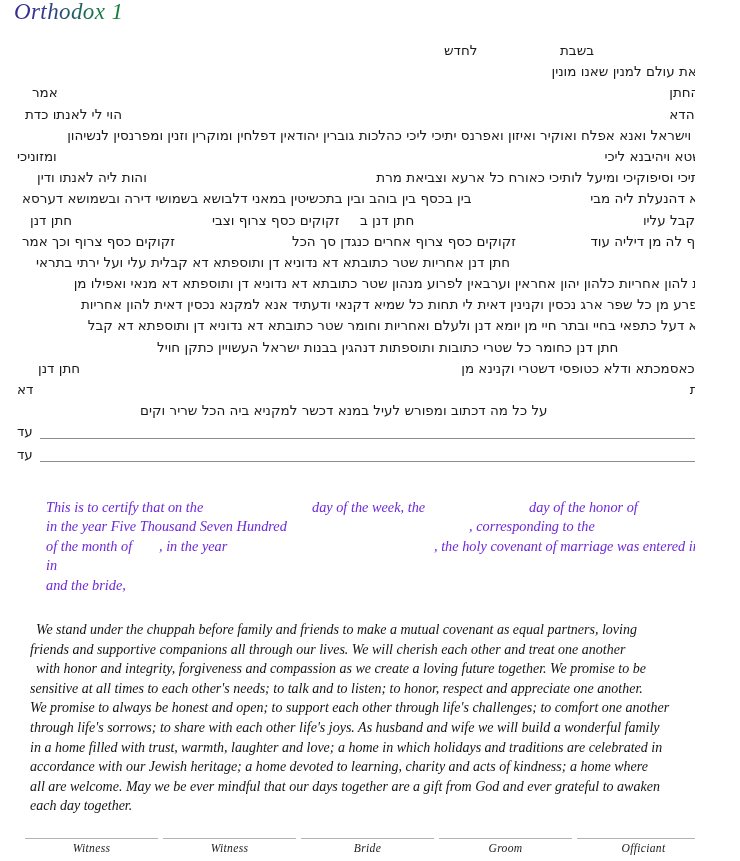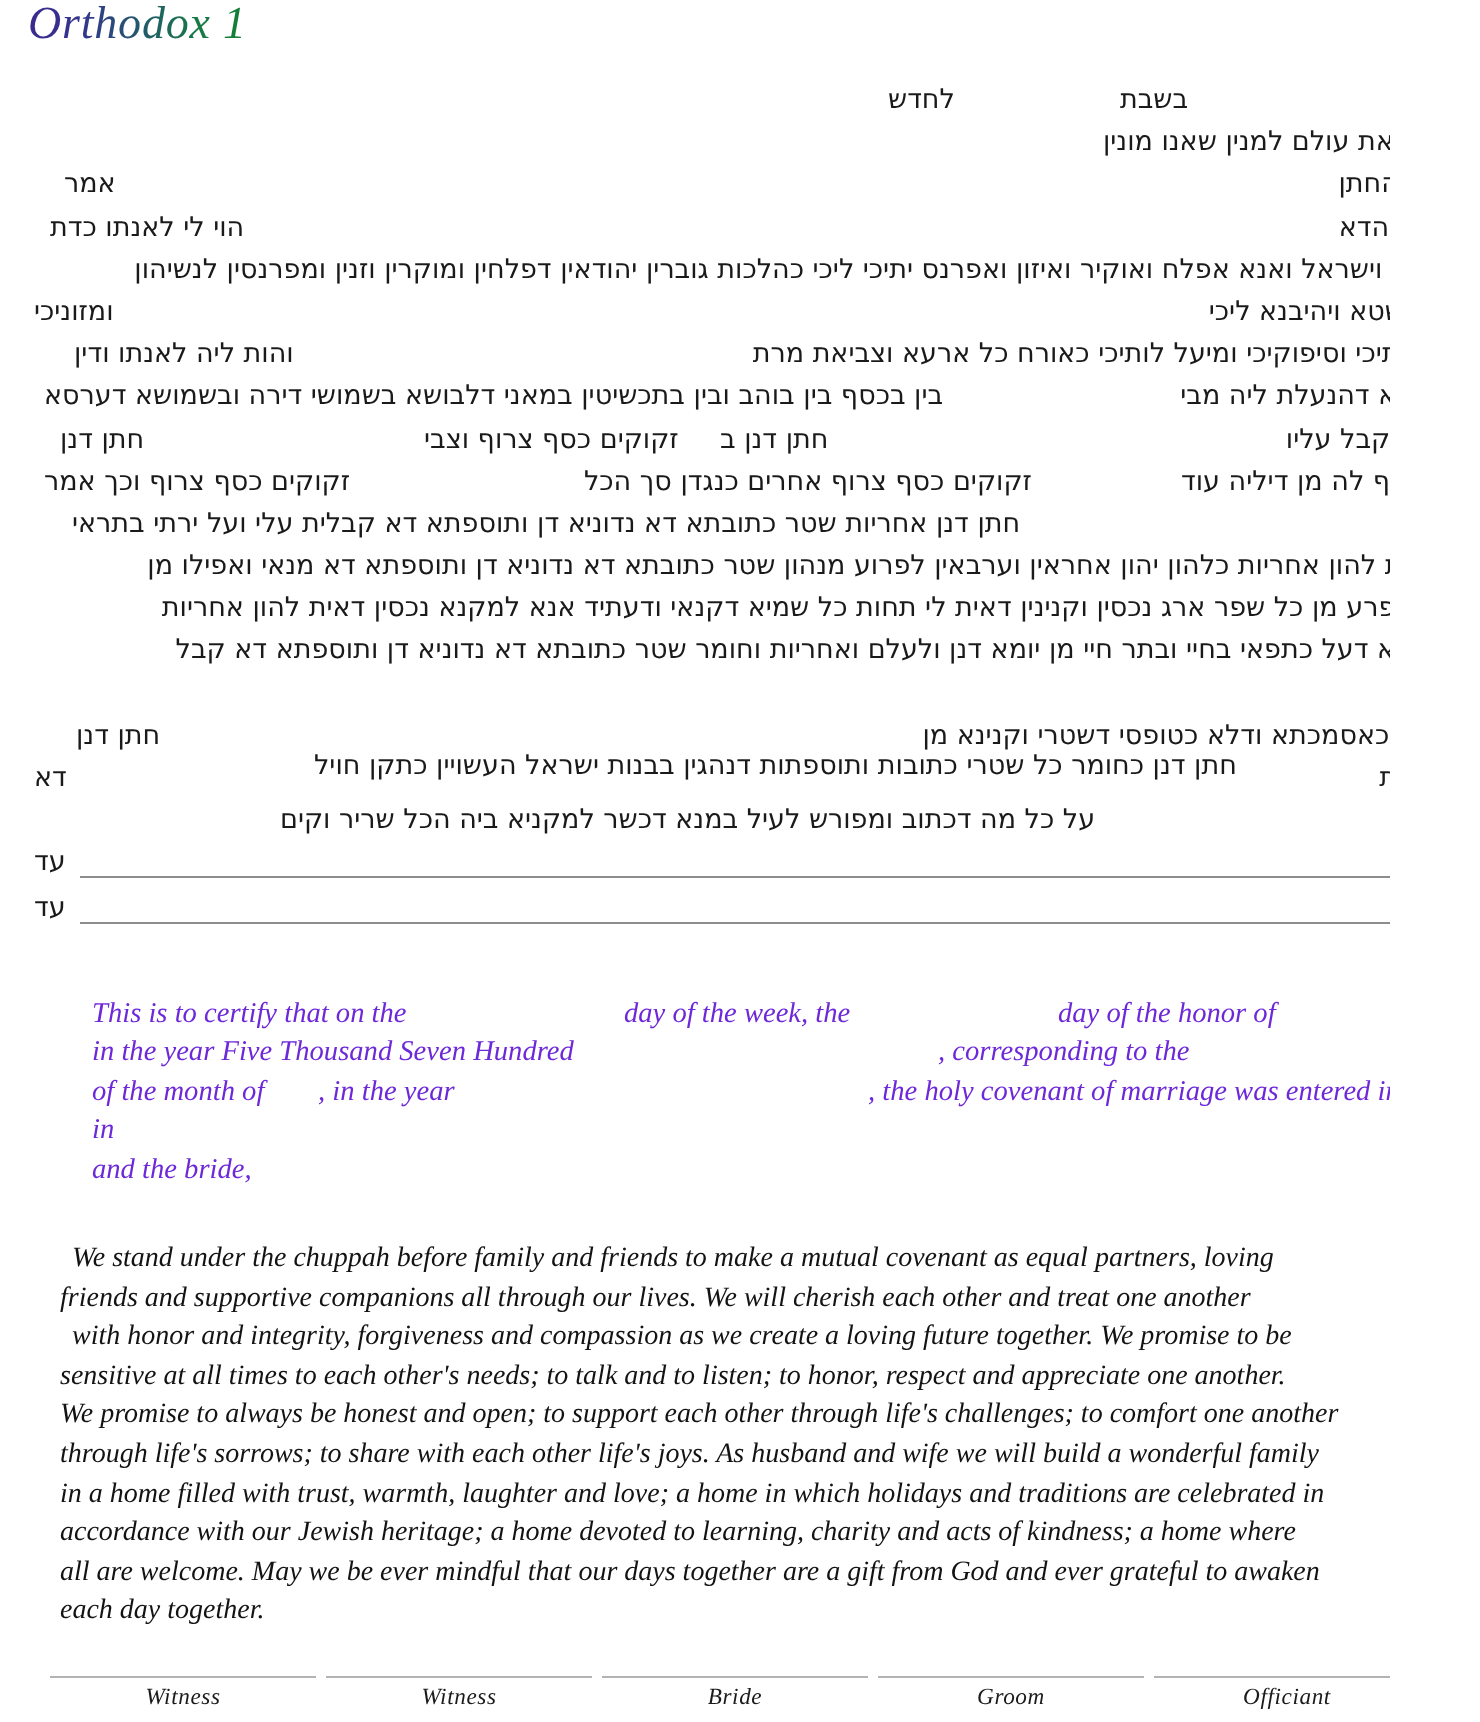--- a/index.html
+++ b/index.html
@@ -215,21 +215,21 @@
         <span class="heb-r">ודלית להון אחריות כלהון יהון אחראין וערבאין לפרוע מנהון שטר כתובתא דא נדוניא דן ותוספתא דא מנאי ואפילו מן</span>
       </div>
       <div class="heb-line">
         <span class="heb-r">להתפרע מן כל שפר ארג נכסין וקנינין דאית לי תחות כל שמיא דקנאי ודעתיד אנא למקנא נכסין דאית להון אחריות</span>
       </div>
       <div class="heb-line">
         <span class="heb-r">גלימא דעל כתפאי בחיי ובתר חיי מן יומא דנן ולעלם ואחריות וחומר שטר כתובתא דא נדוניא דן ותוספתא דא קבל</span>
       </div>
       <div class="heb-line">
         <span class="heb-r">עליו</span>
-        <span class="heb-seg" style="left: 157px; margin-top: 36px;">חתן דנן כחומר כל שטרי כתובות ותוספתות דנהגין בבנות ישראל העשויין כתקן חויל</span>
+        <span class="heb-seg" style="left: 157px;">חתן דנן כחומר כל שטרי כתובות ותוספתות דנהגין בבנות ישראל העשויין כתקן חויל</span>
       </div>
       <div class="heb-line">
         <span class="heb-r">דלא כאסמכתא ודלא כטופסי דשטרי וקנינא מן</span>
         <span class="heb-seg" style="left: 38px;">חתן דנן</span>
       </div>
       <div class="heb-line">
         <span class="heb-r">למרת</span>
         <span class="heb-seg" style="left: 17px;">דא</span>
       </div>
       <div class="heb-line">

